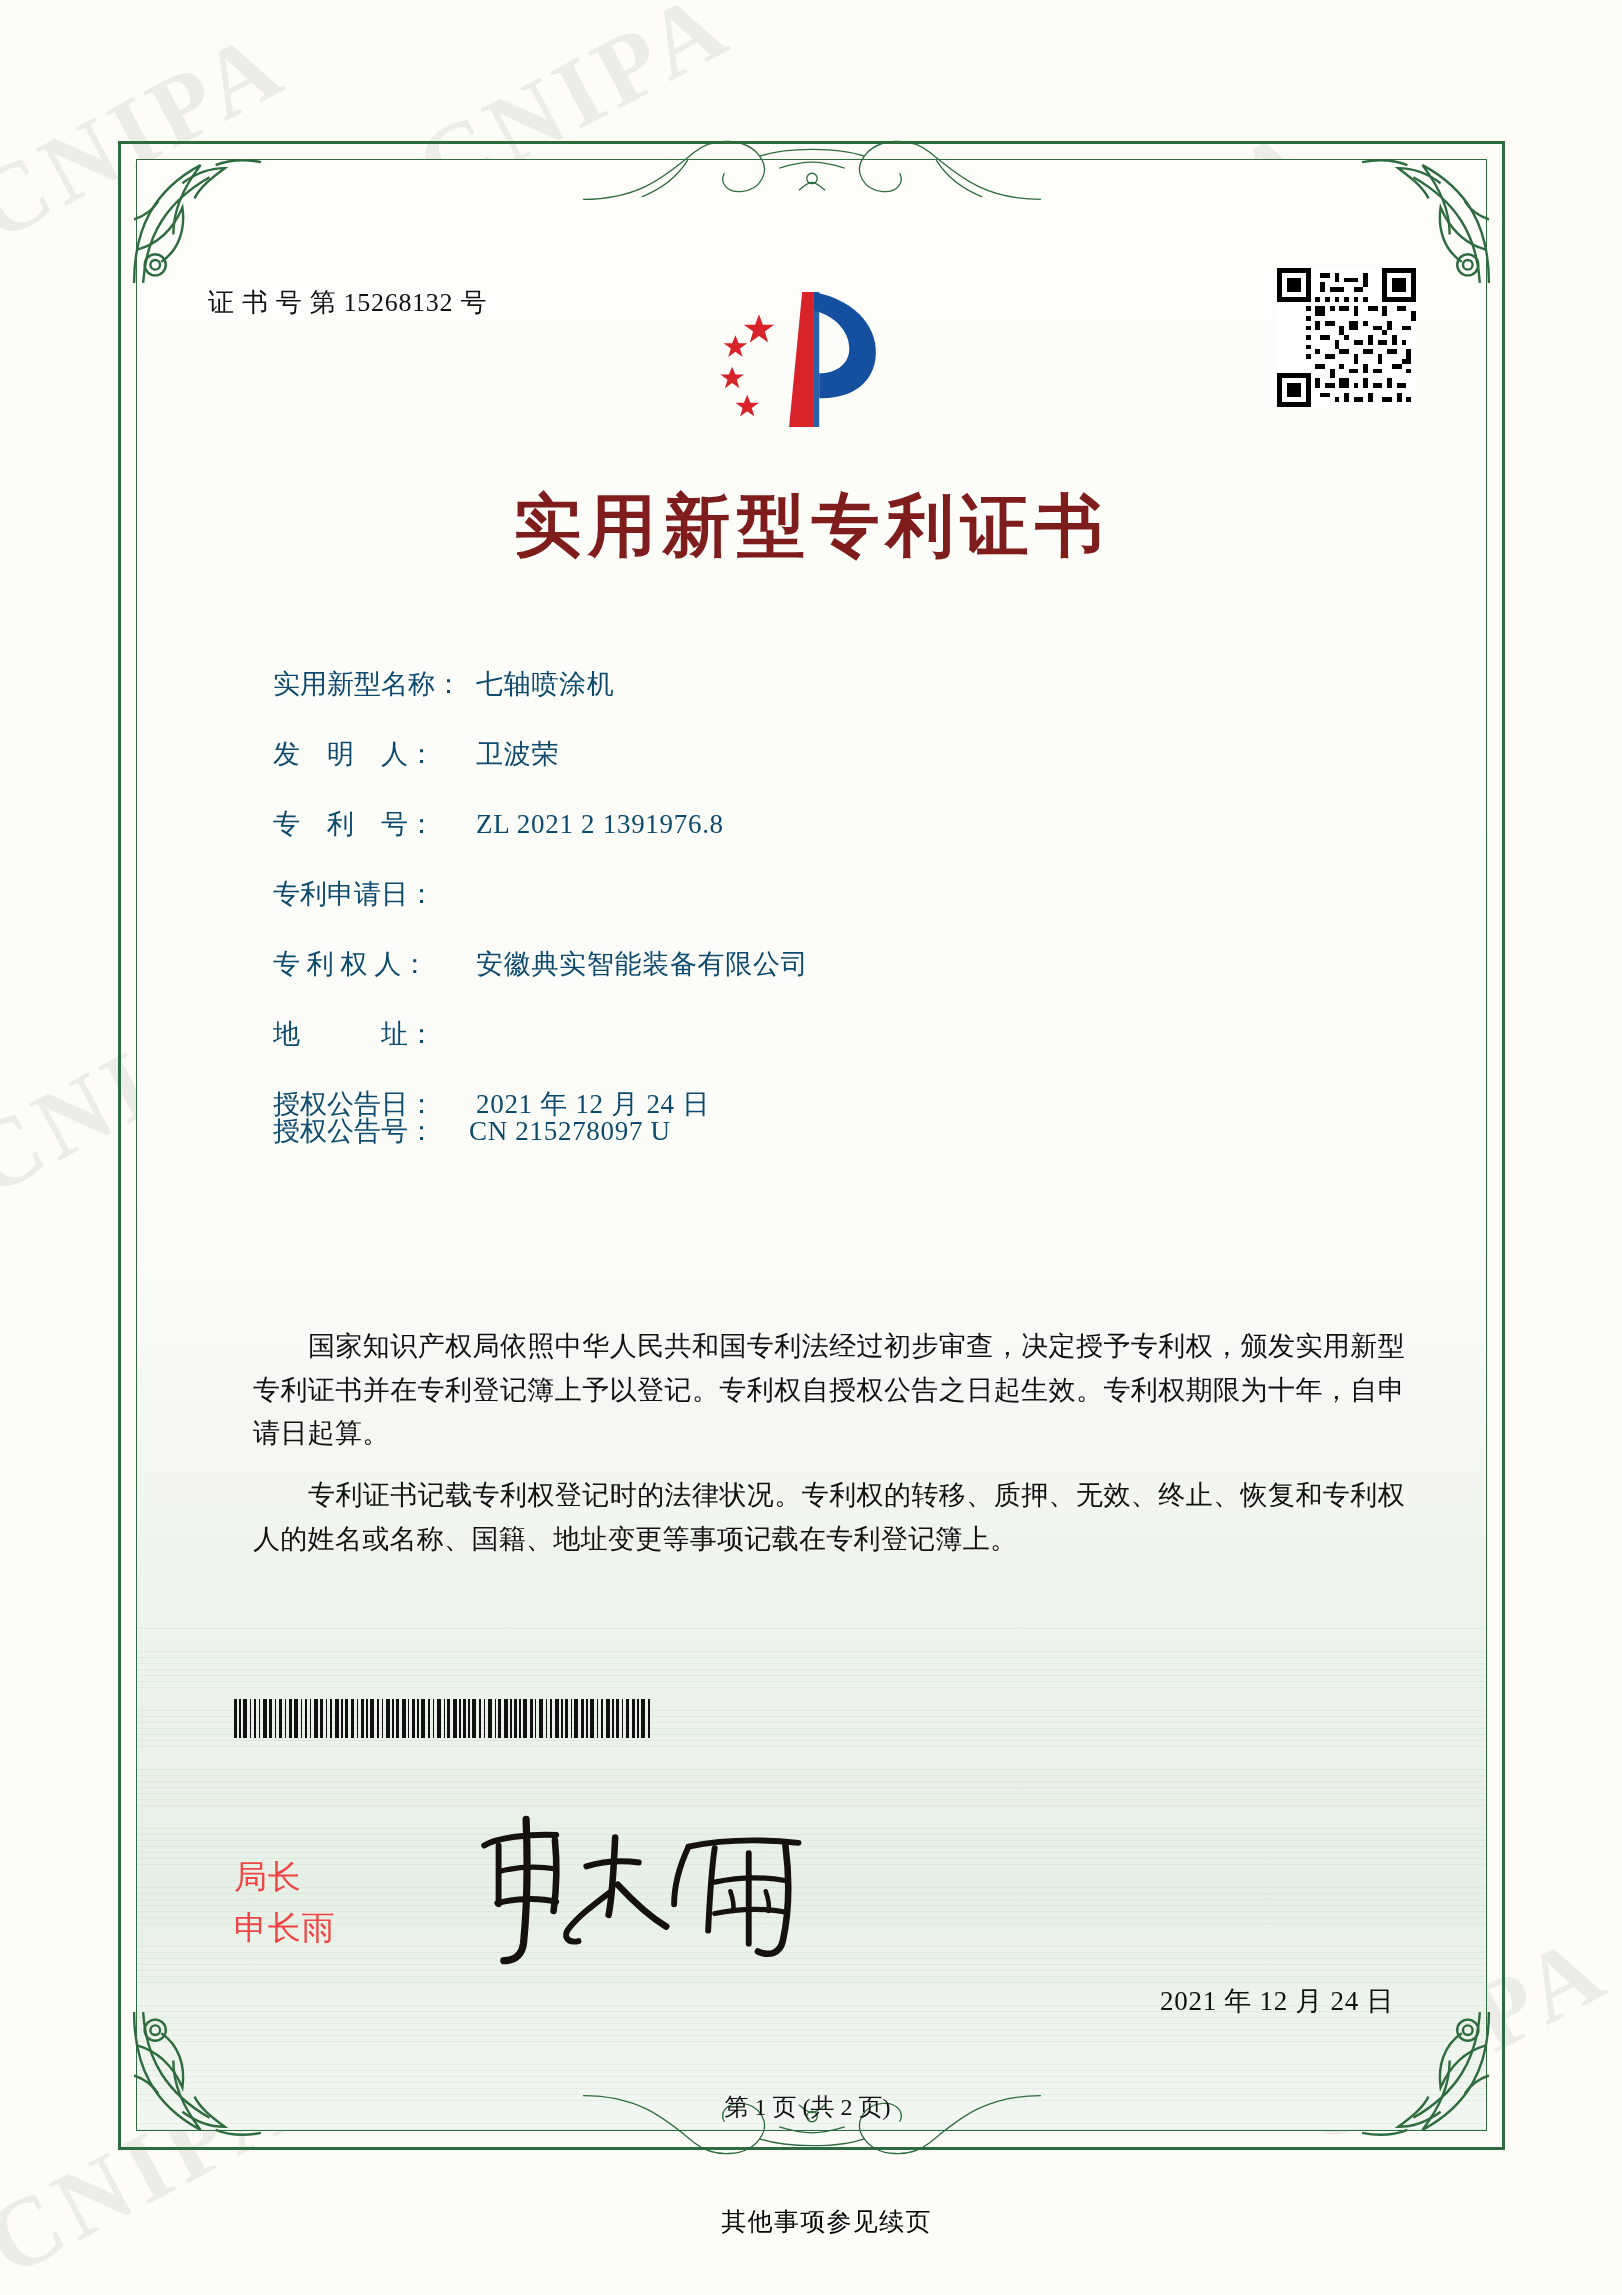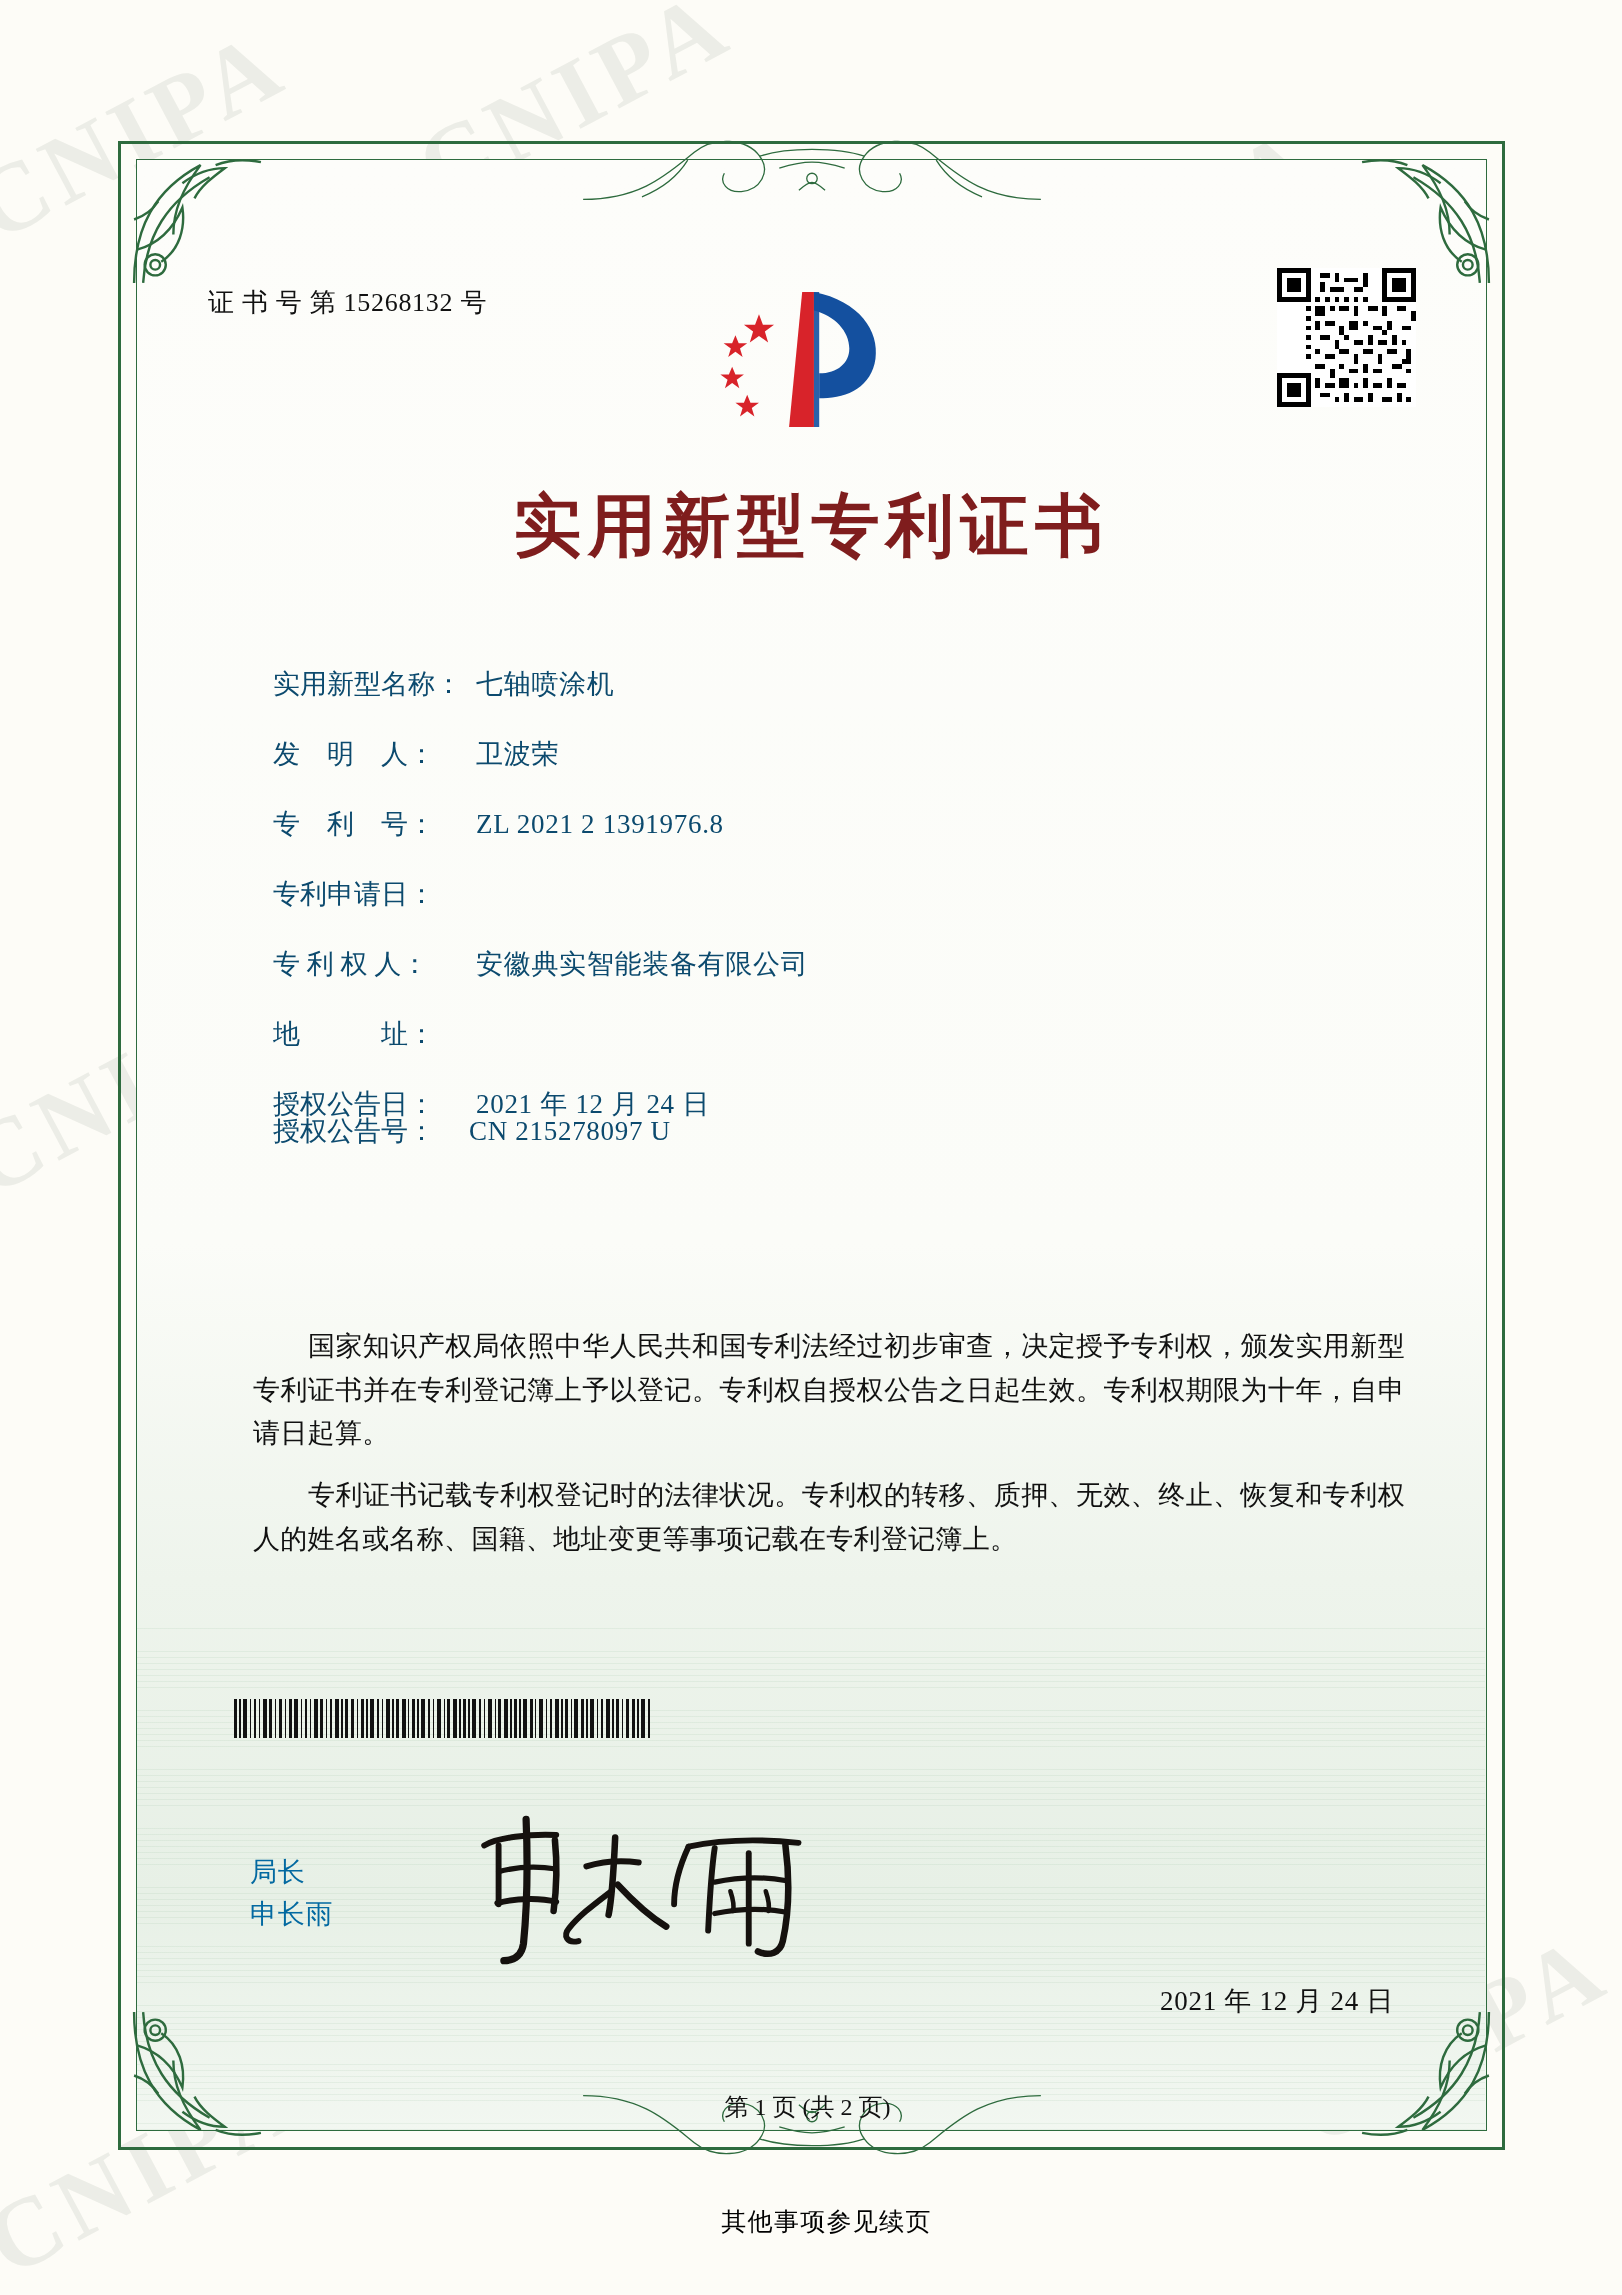--- a/index.html
+++ b/index.html
@@ -199,25 +199,25 @@
     left: 234px;
     top: 1698px;
     width: 419px;
     height: 41px;
   }
   .barcode svg { width: 100%; height: 100%; }
 
   
   .sig-label {
     position: absolute;
-    left: 250px;
+    left: 234px;
     top: 1852px;
-    font-size: 27px;
+    font-size: 33px;
     line-height: 1.55;
-    color: #0369a1;
+    color: #ef4444;
     letter-spacing: 0.7px;
   }
   .signature {
     position: absolute;
     left: 458px;
     top: 1806px;
     width: 406px;
     height: 164px;
   }
   .signature svg { width:100%; height:100%; }

